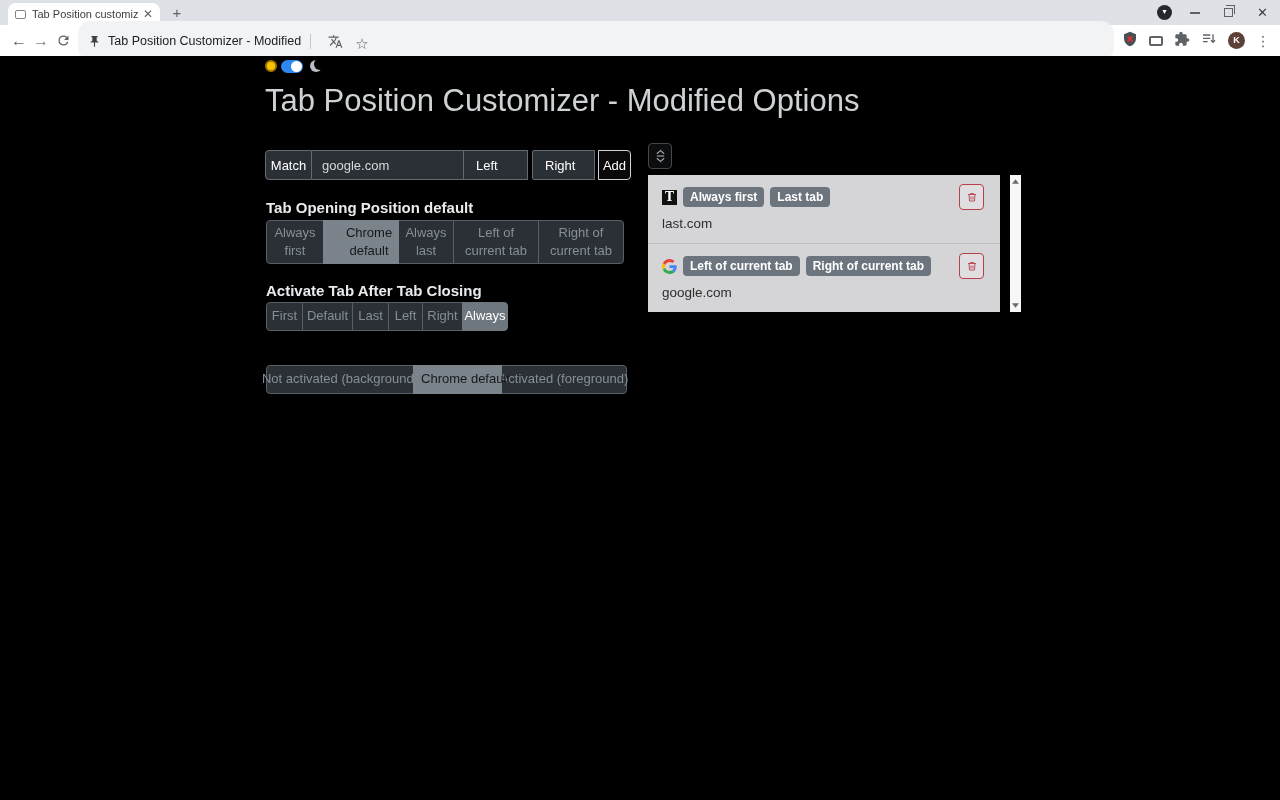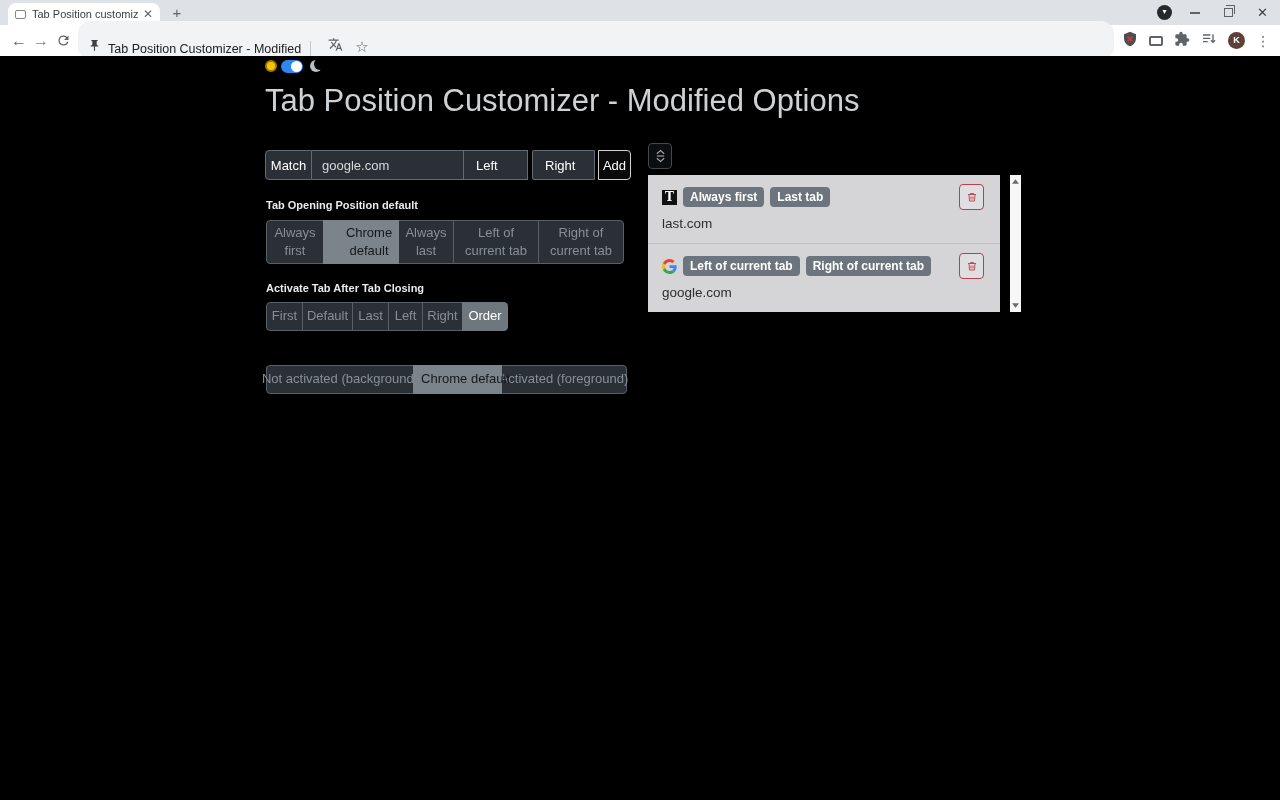--- a/index.html
+++ b/index.html
@@ -23,21 +23,21 @@
   .wc-restore::before { content:''; position:absolute; left:1px; top:-4px; width:8px; height:8px;
                         border:1.5px solid #5f6368; border-left:none; border-bottom:none; }
   .wc-close { font-size:13px; color:#3c4043; line-height:1; margin-right:4px; }
 
   .toolbar { position:absolute; top:25px; left:0; width:1280px; height:31px; background:#fff;
              display:flex; align-items:center; padding:0 8px; }
   .nav-ic { font-size:16px; color:#5f6368; width:22px; text-align:center; flex:0 0 auto; }
   .nav-ic.fwd { color:#80868b; }
   .nav-ic svg { display:block; margin:0 auto; }
   .omnibox { flex:1; height:39px; background:#f1f3f4; border-radius:13px; display:flex;
-             align-items:flex-end; padding:4px 10px; margin:0 8px 0 4px; min-width:0; }
+             align-items:flex-start; padding:13px 10px; margin:0 8px 0 4px; min-width:0; }
   .omni-name { font-size:12.5px; color:#202124; margin-left:7px; white-space:nowrap; }
   .omni-div { width:1px; height:15px; background:#c4c7cb; margin:0 9px; }
   .omni-url { font-size:12.5px; color:#5f6368; white-space:nowrap; overflow:hidden; flex:1; }
   .omni-right { display:flex; align-items:center; gap:12px; margin-left:8px; }
   .star { font-size:15px; color:#5f6368; line-height:1; }
   .ext-area { display:flex; align-items:center; gap:11px; padding-right:2px; }
   .ext-rect { width:14px; height:10px; border:2px solid #5f6368; border-radius:2px; background:#fff; }
   .avatar { width:17px; height:17px; border-radius:50%; background:#5d4037; color:#fff;
             font-size:9px; font-weight:bold; text-align:center; line-height:17px; }
   .dots { font-size:14px; color:#5f6368; letter-spacing:0; line-height:1; }
@@ -58,21 +58,21 @@
   .seg { background:#2b3036; border:1px solid #646b71; color:#fff; font-size:13px;
          display:flex; align-items:center; }
   .seg-match { width:47px; justify-content:center; border-radius:4px 0 0 4px; }
   .seg-input { width:152px; background:#2b3036; border:1px solid #646b71; border-left:none;
                color:#d8d8d8; font-size:13px; padding:0 10px; outline:none; font-family:"Liberation Sans",sans-serif; }
   .seg-left { width:64px; padding-left:12px; border-left:none; }
   .seg-right { width:63px; padding-left:12px; margin-left:4px; border-radius:2px 0 0 2px; }
   .seg-add { width:33px; justify-content:center; margin-left:3px; background:#0a0a0a;
              border:1.5px solid #d2d2d2; border-radius:0 4px 4px 0; }
 
-  .section-label { position:absolute; left:266px; font-size:11px; font-weight:bold; color:#e8eaed; }
+  .section-label { position:absolute; left:266px; font-size:15px; font-weight:bold; color:#e8eaed; }
   .lbl-1 { top:143px; } .lbl-2 { top:226px; } .lbl-3 { top:289px;margin-top:20px; }
 
   .btn-group { position:absolute; left:266px; display:flex; }
   .grp-1 { top:164px; height:44px; }
   .grp-2 { top:246px; height:29px; }
   .grp-3 { top:309px; height:29px; }
   .opt { background:#2b3036; border:1px solid #585f66; color:#878f96; font-size:13px;
          display:flex; align-items:center; justify-content:center; text-align:center;
          line-height:1.4; margin-left:-1px; padding:0 5px; }
   .btn-group .opt:first-child { margin-left:0; border-radius:4px 0 0 4px; }
@@ -202,21 +202,21 @@
     <div class="opt w86">Right of current tab</div>
   </div>
 
   <div class="section-label lbl-2">Activate Tab After Tab Closing</div>
   <div class="btn-group grp-2">
     <div class="opt w37">First</div>
     <div class="opt w51">Default</div>
     <div class="opt w37">Last</div>
     <div class="opt w35">Left</div>
     <div class="opt w41">Right</div>
-    <div class="opt w46 sel-light">Order</div>
+    <div class="opt w46 sel-light">Always</div>
   </div>
 
   <div class="section-label lbl-3">New Tab</div>
   <div class="btn-group grp-3">
     <div class="opt w148">Not activated (background)</div>
     <div class="opt w89 sel-dark">Chrome default</div>
     <div class="opt w126">Activated (foreground)</div>
   </div>
 
   <div class="sort-btn">

